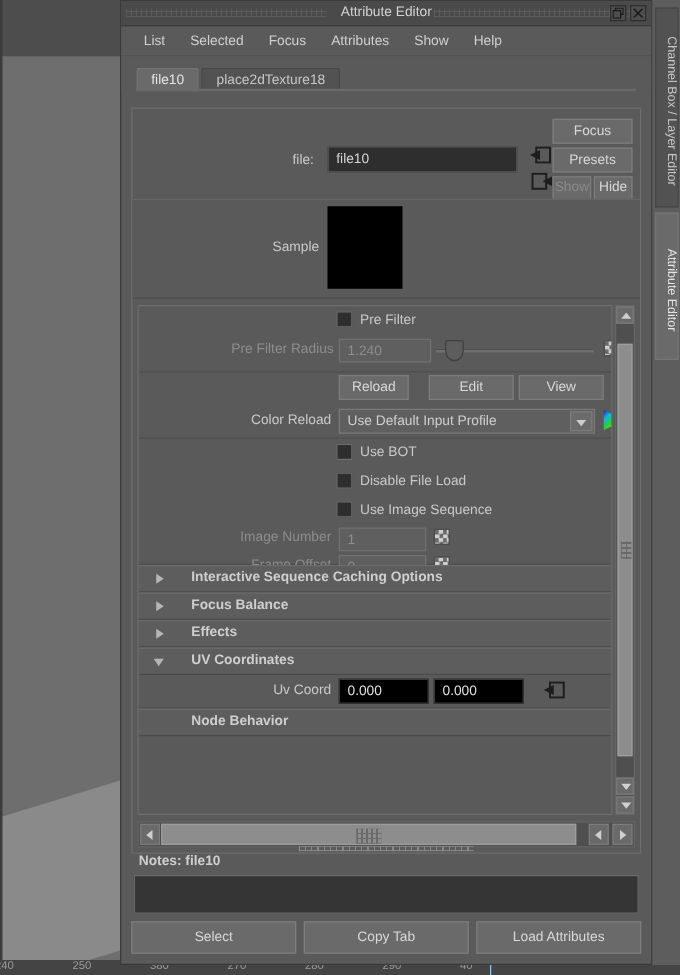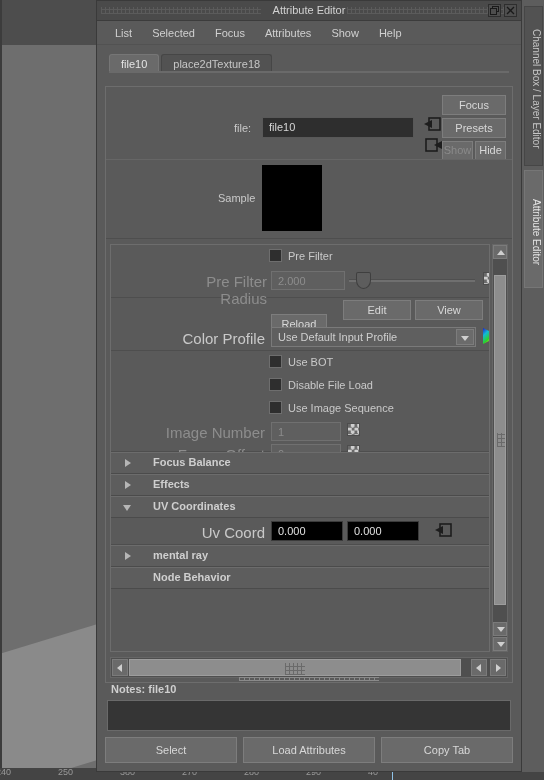--- a/index.html
+++ b/index.html
@@ -142,21 +142,21 @@
 
   
   #attr-scroll{
     position:absolute;left:4px;right:22px;top:157px;bottom:30px;
     border:1px solid #6d6d6d;box-sizing:border-box;background:#5a5a5a;
     overflow:hidden;
   }
   .grp{border-bottom:1px solid #4e4e4e;}
   .row{position:relative;height:23px;}
   .lbl{
-    position:absolute;right:0;top:5px;font-size:15px;color:#c9c9c9;text-align:right;
+    position:absolute;right:0;top:5px;font-size:11px;color:#c9c9c9;text-align:right;
   }
   .lbl.dim{color:#8d8d8d;}
   .cbx{
     position:absolute;width:13px;height:13px;background:#2e2e2e;
     border:1px solid #6e6e6e;box-sizing:border-box;cursor:pointer;
   }
   .cbx-lbl{position:absolute;font-size:11px;color:#c9c9c9;}
   .field{
     position:absolute;background:#5f5f5f;border:1px solid #707070;
     box-sizing:border-box;color:#8d8d8d;font-size:11px;padding:3px 0 0 6px;
@@ -369,36 +369,36 @@
 
     <div id="attr-scroll">
 
       <div class="grp" style="position:relative;height:52px;">
         <div class="row">
           <div class="cbx" style="left:158px;top:4px;"></div>
           <div class="cbx-lbl" style="left:177px;top:5px;">Pre Filter</div>
         </div>
         <div class="row">
           <div class="lbl dim" style="left:48px;width:108px;right:auto;">Pre Filter Radius</div>
-          <div class="field" style="left:160px;top:3px;width:74px;">2.000</div>
+          <div class="field" style="left:160px;top:3px;width:74px;">1.240</div>
           <div class="slider-track" style="left:238px;top:11px;width:126px;"></div>
           <div class="slider-knob" style="left:245px;top:4px;"></div>
           <div class="checkico" style="left:372px;top:4px;"></div>
         </div>
       </div>
 
 
       <div class="row" style="height:26px;">
-        <div class="btn" style="position:absolute;left:160px;top:16px;width:56px;height:20px;line-height:18px;">Reload</div>
+        <div class="btn" style="position:absolute;left:160px;top:2px;width:56px;height:20px;line-height:18px;">Reload</div>
         <div class="btn" style="position:absolute;left:232px;top:2px;width:68px;height:20px;line-height:18px;">Edit</div>
         <div class="btn" style="position:absolute;left:304px;top:2px;width:68px;height:20px;line-height:18px;">View</div>
       </div>
 
       <div class="row" style="height:26px;border-bottom:1px solid #4e4e4e;">
-        <div class="lbl" style="left:44px;width:110px;right:auto;top:6px;">Color Profile</div>
+        <div class="lbl" style="left:44px;width:110px;right:auto;top:6px;">Color Reload</div>
         <div style="position:absolute;left:160px;top:3px;width:205px;height:20px;background:#5f5f5f;border:1px solid #7a7a7a;box-sizing:border-box;">
           <span style="position:absolute;left:6px;top:3px;font-size:11px;color:#cfcfcf;">Use Default Input Profile</span>
           <span style="position:absolute;right:1px;top:1px;width:18px;height:16px;background:#6b6b6b;border:1px solid #7d7d7d;box-sizing:border-box;">
             <i style="position:absolute;left:4px;top:6px;width:0;height:0;border-top:5px solid #cfcfcf;border-left:4px solid transparent;border-right:4px solid transparent;"></i>
           </span>
         </div>
         <div style="position:absolute;left:370px;top:3px;width:19px;height:18px;">
           <svg width="19" height="18" viewBox="0 0 19 18">
             <defs>
                 <linearGradient id="rbw" x1="0" y1="0" x2="1" y2="1">
@@ -434,20 +434,24 @@
         </div>
         <div class="row" style="height:22px;">
           <div class="lbl dim" style="left:52px;width:102px;right:auto;top:4px;">Frame Offset</div>
           <div class="field" style="left:160px;top:2px;width:70px;">0</div>
           <div class="checkico" style="left:236px;top:3px;"></div>
         </div>
       </div>
 
       <div class="chead">
         <div class="arw closed"></div>
+        <div class="ctitle">Interactive Sequence Caching Options</div>
+      </div>
+      <div class="chead">
+        <div class="arw closed"></div>
         <div class="ctitle">Focus Balance</div>
       </div>
       <div class="chead">
         <div class="arw closed"></div>
         <div class="ctitle">Effects</div>
       </div>
       <div class="chead">
         <div class="arw open"></div>
         <div class="ctitle">UV Coordinates</div>
       </div>
@@ -458,24 +462,20 @@
         <div class="field dark" style="left:236px;top:3px;width:72px;height:20px;">0.000</div>
         <div class="nav-arrow" style="left:324px;top:5px;">
           <svg width="18" height="14" viewBox="0 0 18 14">
               <rect x="5" y="1" width="11" height="12" fill="none" stroke="#1d1d1d" stroke-width="1.6"></rect>
               <path d="M0 7 L8 3 L8 11 Z" fill="#1d1d1d"></path>
             </svg>
         </div>
       </div>
 
       <div class="chead">
-        <div class="arw closed"></div>
-        <div class="ctitle">mental ray</div>
-      </div>
-      <div class="chead">
 
         <div class="ctitle">Node Behavior</div>
       </div>
 
     </div>
 
     <div id="vscroll">
       <div class="sb-arrow up">
           <i></i>
         </div>
@@ -508,22 +508,22 @@
   </div>
 
   <div id="notes-wrap">
     <div id="splitter-grip"></div>
     <div id="notes-label">Notes:  file10</div>
     <div id="notes-field"></div>
   </div>
 
   <div id="bottom-bar">
     <div class="btn">Select</div>
+    <div class="btn">Copy Tab</div>
     <div class="btn">Load Attributes</div>
-    <div class="btn">Copy Tab</div>
   </div>
 
 </div>
 
 <div id="vtabs">
   <div class="vtab" id="vtab-channel">Channel Box / Layer Editor</div>
   <div class="vtab active" id="vtab-attr">Attribute Editor</div>
 </div>
 
 </body></html>

